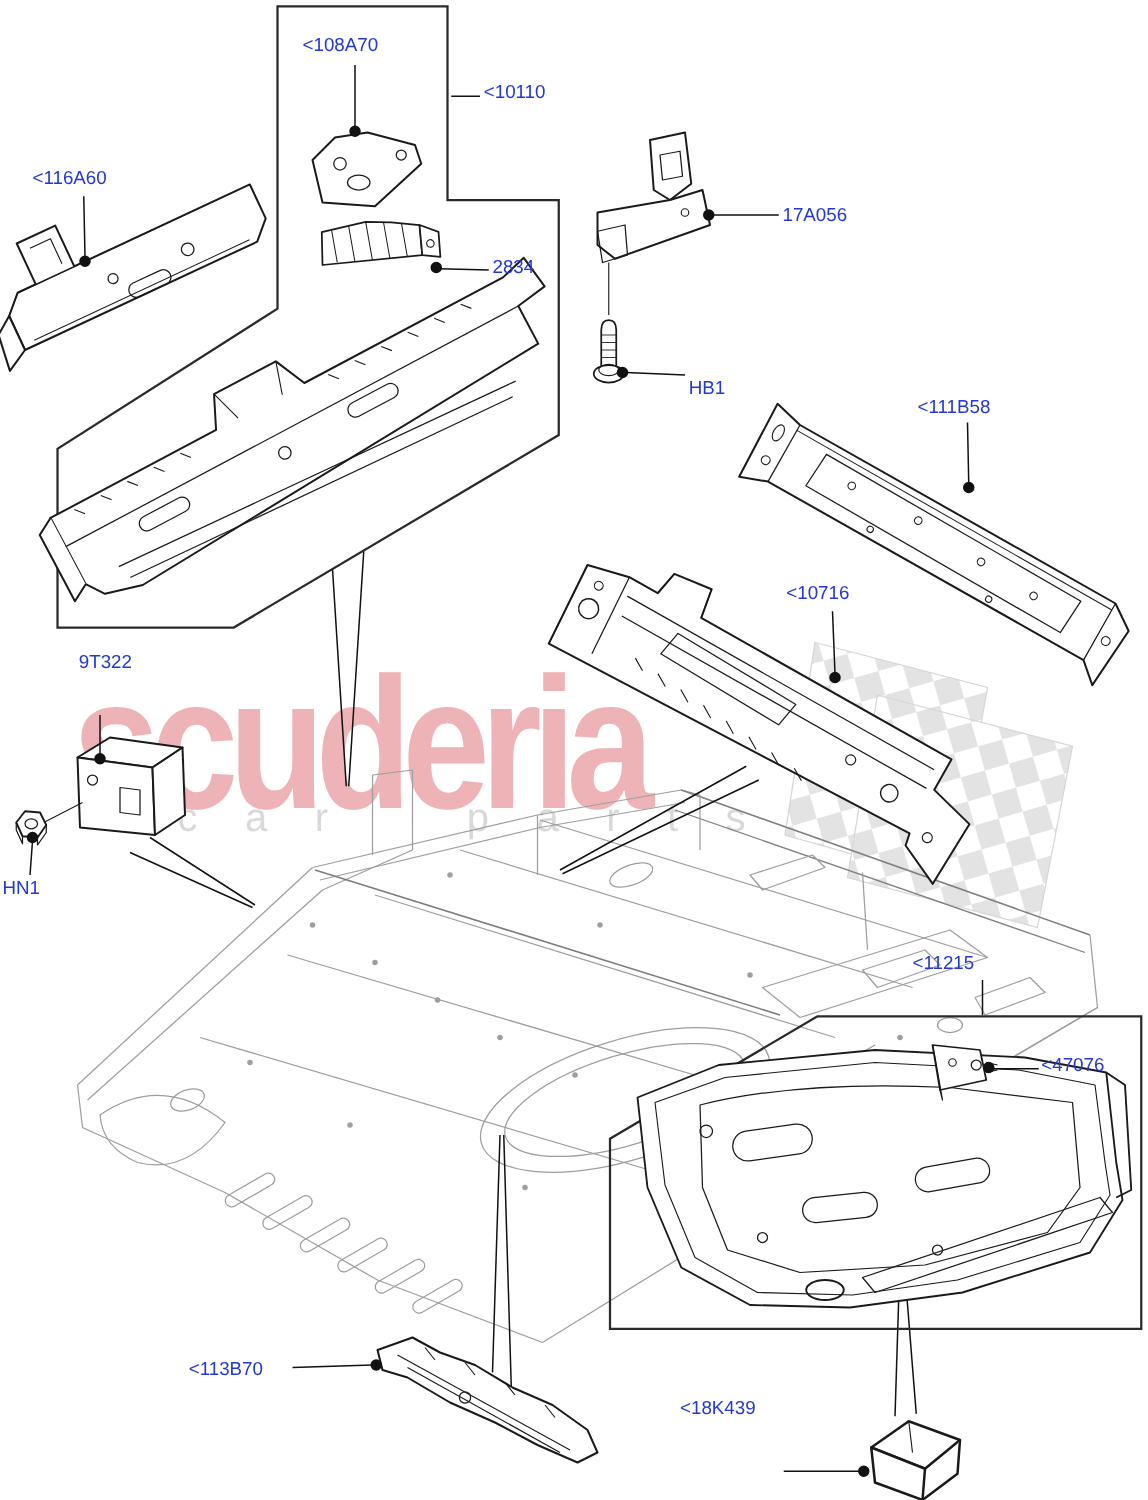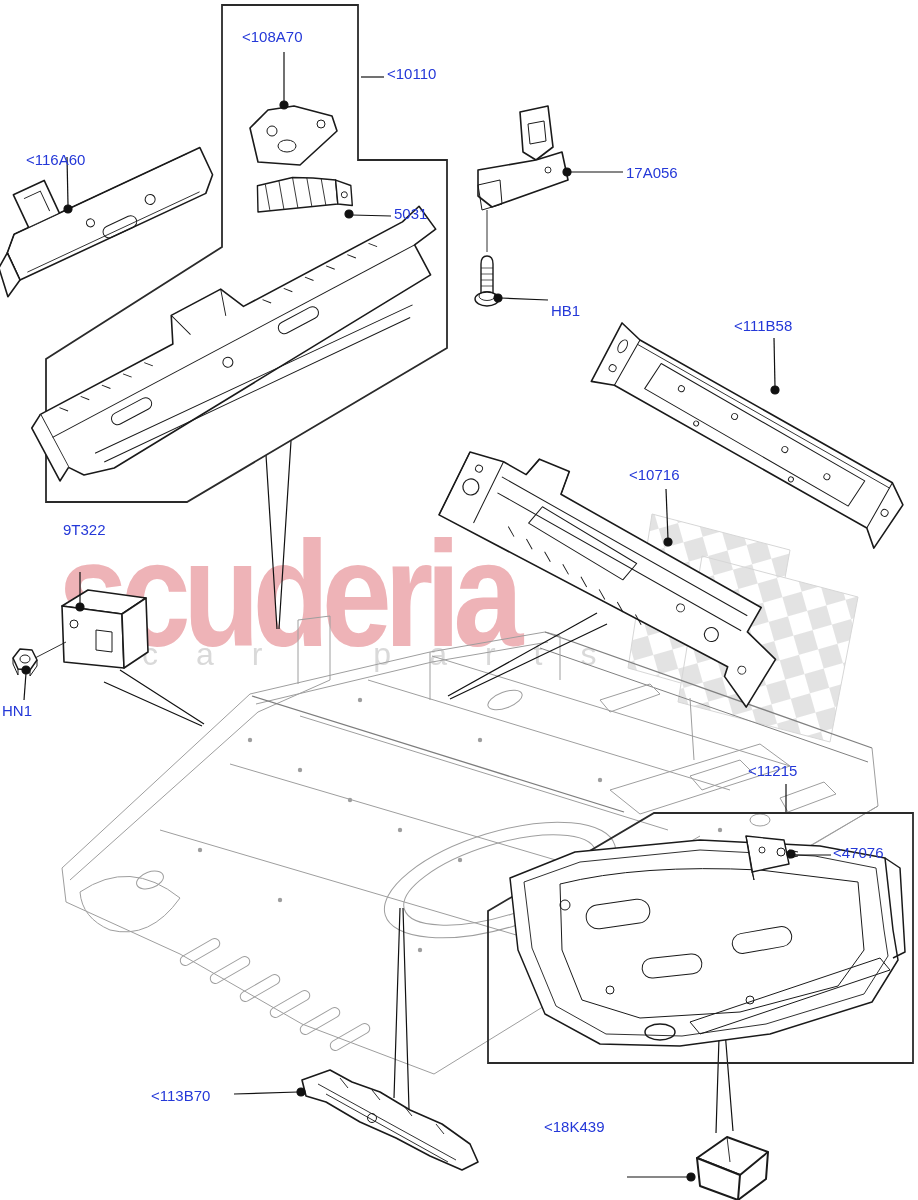--- a/index.html
+++ b/index.html
@@ -266,26 +266,26 @@
     <path d="M786,784 L786,812" fill="none"></path>
     <path d="M794,855 L831,855" fill="none"></path>
       <circle cx="791" cy="854" r="4"></circle>
     <path d="M234,1094 L298,1092" fill="none"></path>
       <circle cx="301" cy="1092" r="4"></circle>
     <path d="M627,1177 L687,1177" fill="none"></path>
       <circle cx="691" cy="1177" r="4"></circle>
   </g>
 </svg>
 
-<div class="plabel" style="left:26px;top:149px">&lt;116A60</div>
+<div class="plabel" style="left:26px;top:132px">&lt;116A60</div>
 <div class="plabel" style="left:242px;top:26px">&lt;108A70</div>
 <div class="plabel" style="left:387px;top:63px">&lt;10110</div>
-<div class="plabel" style="left:394px;top:203px">5031</div>
+<div class="plabel" style="left:394px;top:203px">2834</div>
 <div class="plabel" style="left:626px;top:162px">17A056</div>
 <div class="plabel" style="left:551px;top:300px">HB1</div>
 <div class="plabel" style="left:734px;top:315px">&lt;111B58</div>
 <div class="plabel" style="left:629px;top:464px">&lt;10716</div>
 <div class="plabel" style="left:63px;top:519px">9T322</div>
 <div class="plabel" style="left:2px;top:700px">HN1</div>
-<div class="plabel" style="left:748px;top:760px">&lt;11215</div>
+<div class="plabel" style="left:730px;top:760px">&lt;11215</div>
 <div class="plabel" style="left:833px;top:842px">&lt;47076</div>
 <div class="plabel" style="left:151px;top:1085px">&lt;113B70</div>
 <div class="plabel" style="left:544px;top:1116px">&lt;18K439</div>
 
 </body></html>

